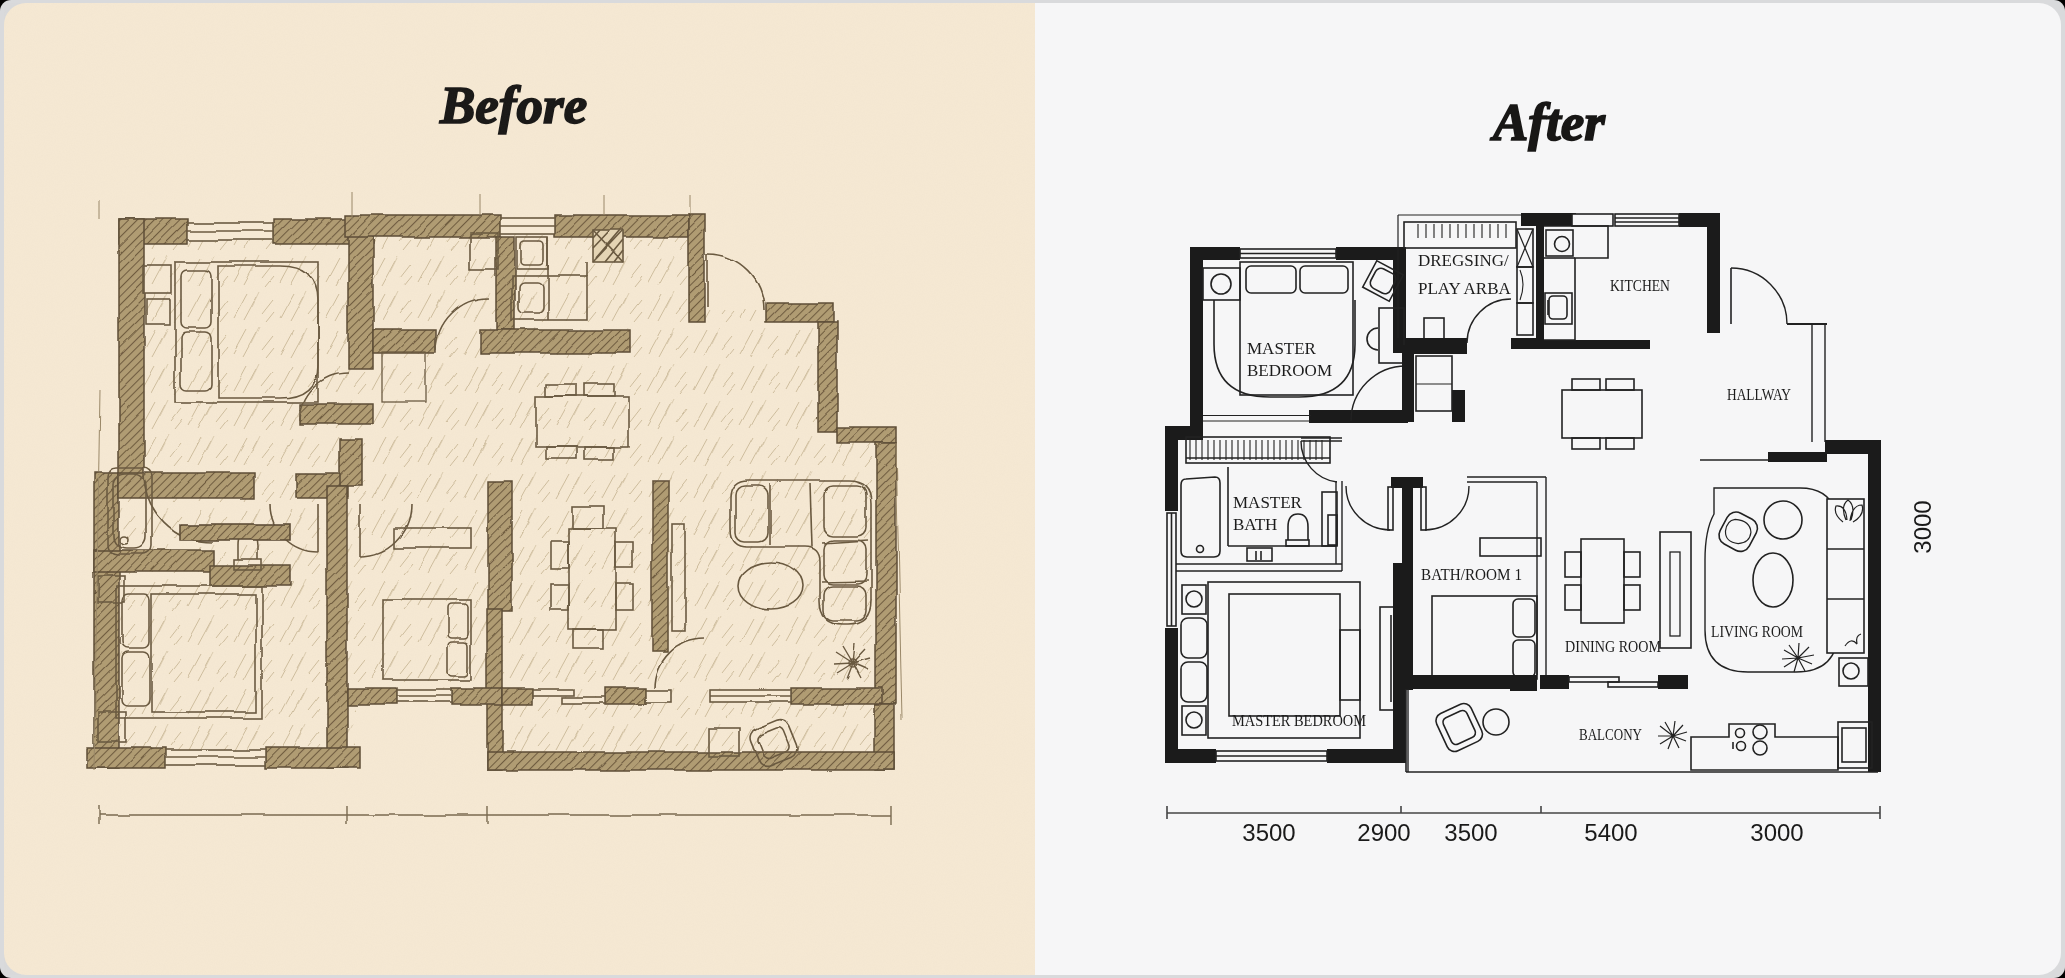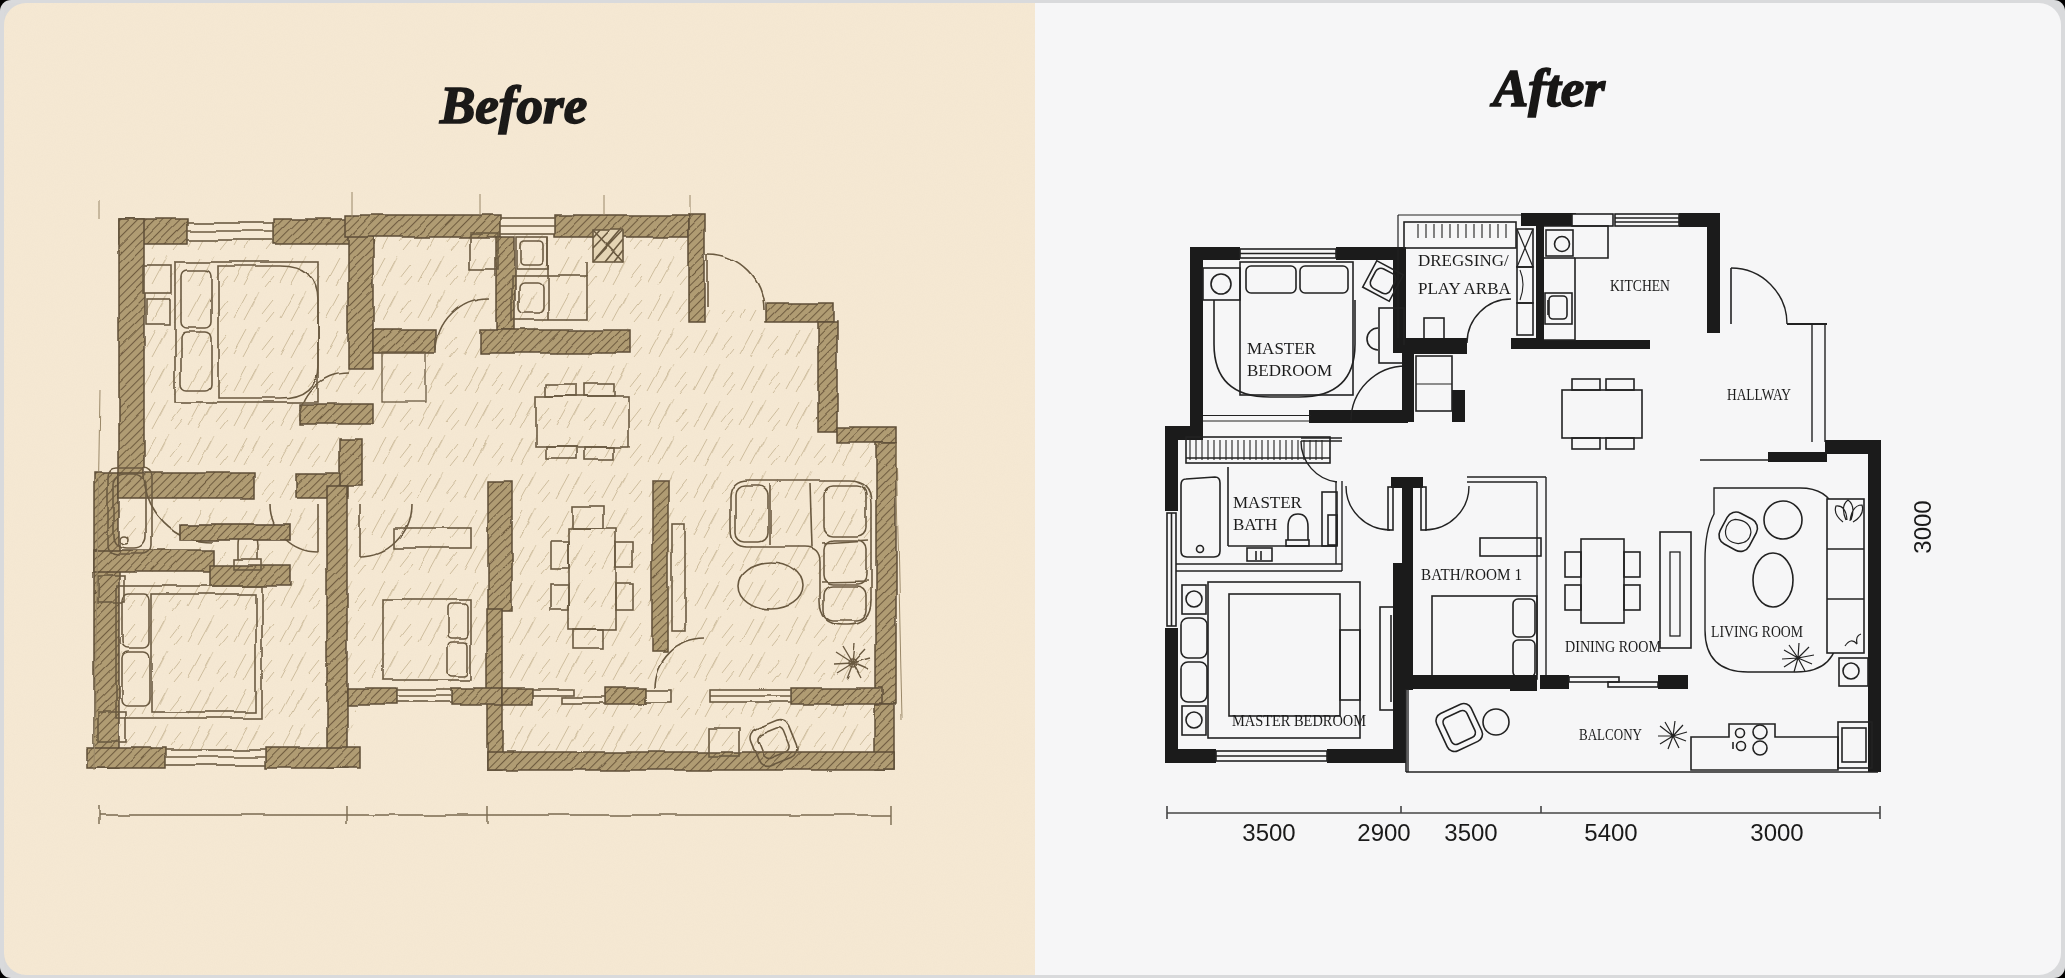--- a/index.html
+++ b/index.html
@@ -17,21 +17,21 @@
   <div id="rim"></div>
   <div id="card">
 
     <div id="leftpane"></div>
 
     <div id="rightpane"></div>
   </div>
 
   <div class="title" style="left:440px;top:75px;">Before</div>
 
-  <div class="title" style="left:1493px;top:58px;">After</div>
+  <div class="title" style="left:1493px;top:92px;">After</div>
   <svg id="svgmain" width="2065" height="978" viewBox="0 0 2065 978">
 
     <g id="afterplan" fill="none" stroke="#222" stroke-width="1.6">
 
       <g stroke="none" fill="#1b1b1b">
         <rect x="1190" y="247" width="50" height="13"></rect>
         <rect x="1336" y="247" width="70" height="13"></rect>
         <rect x="1190" y="247" width="13" height="186"></rect>
         <rect x="1165" y="426" width="38" height="14"></rect>
         <rect x="1393" y="258" width="13" height="95"></rect>

